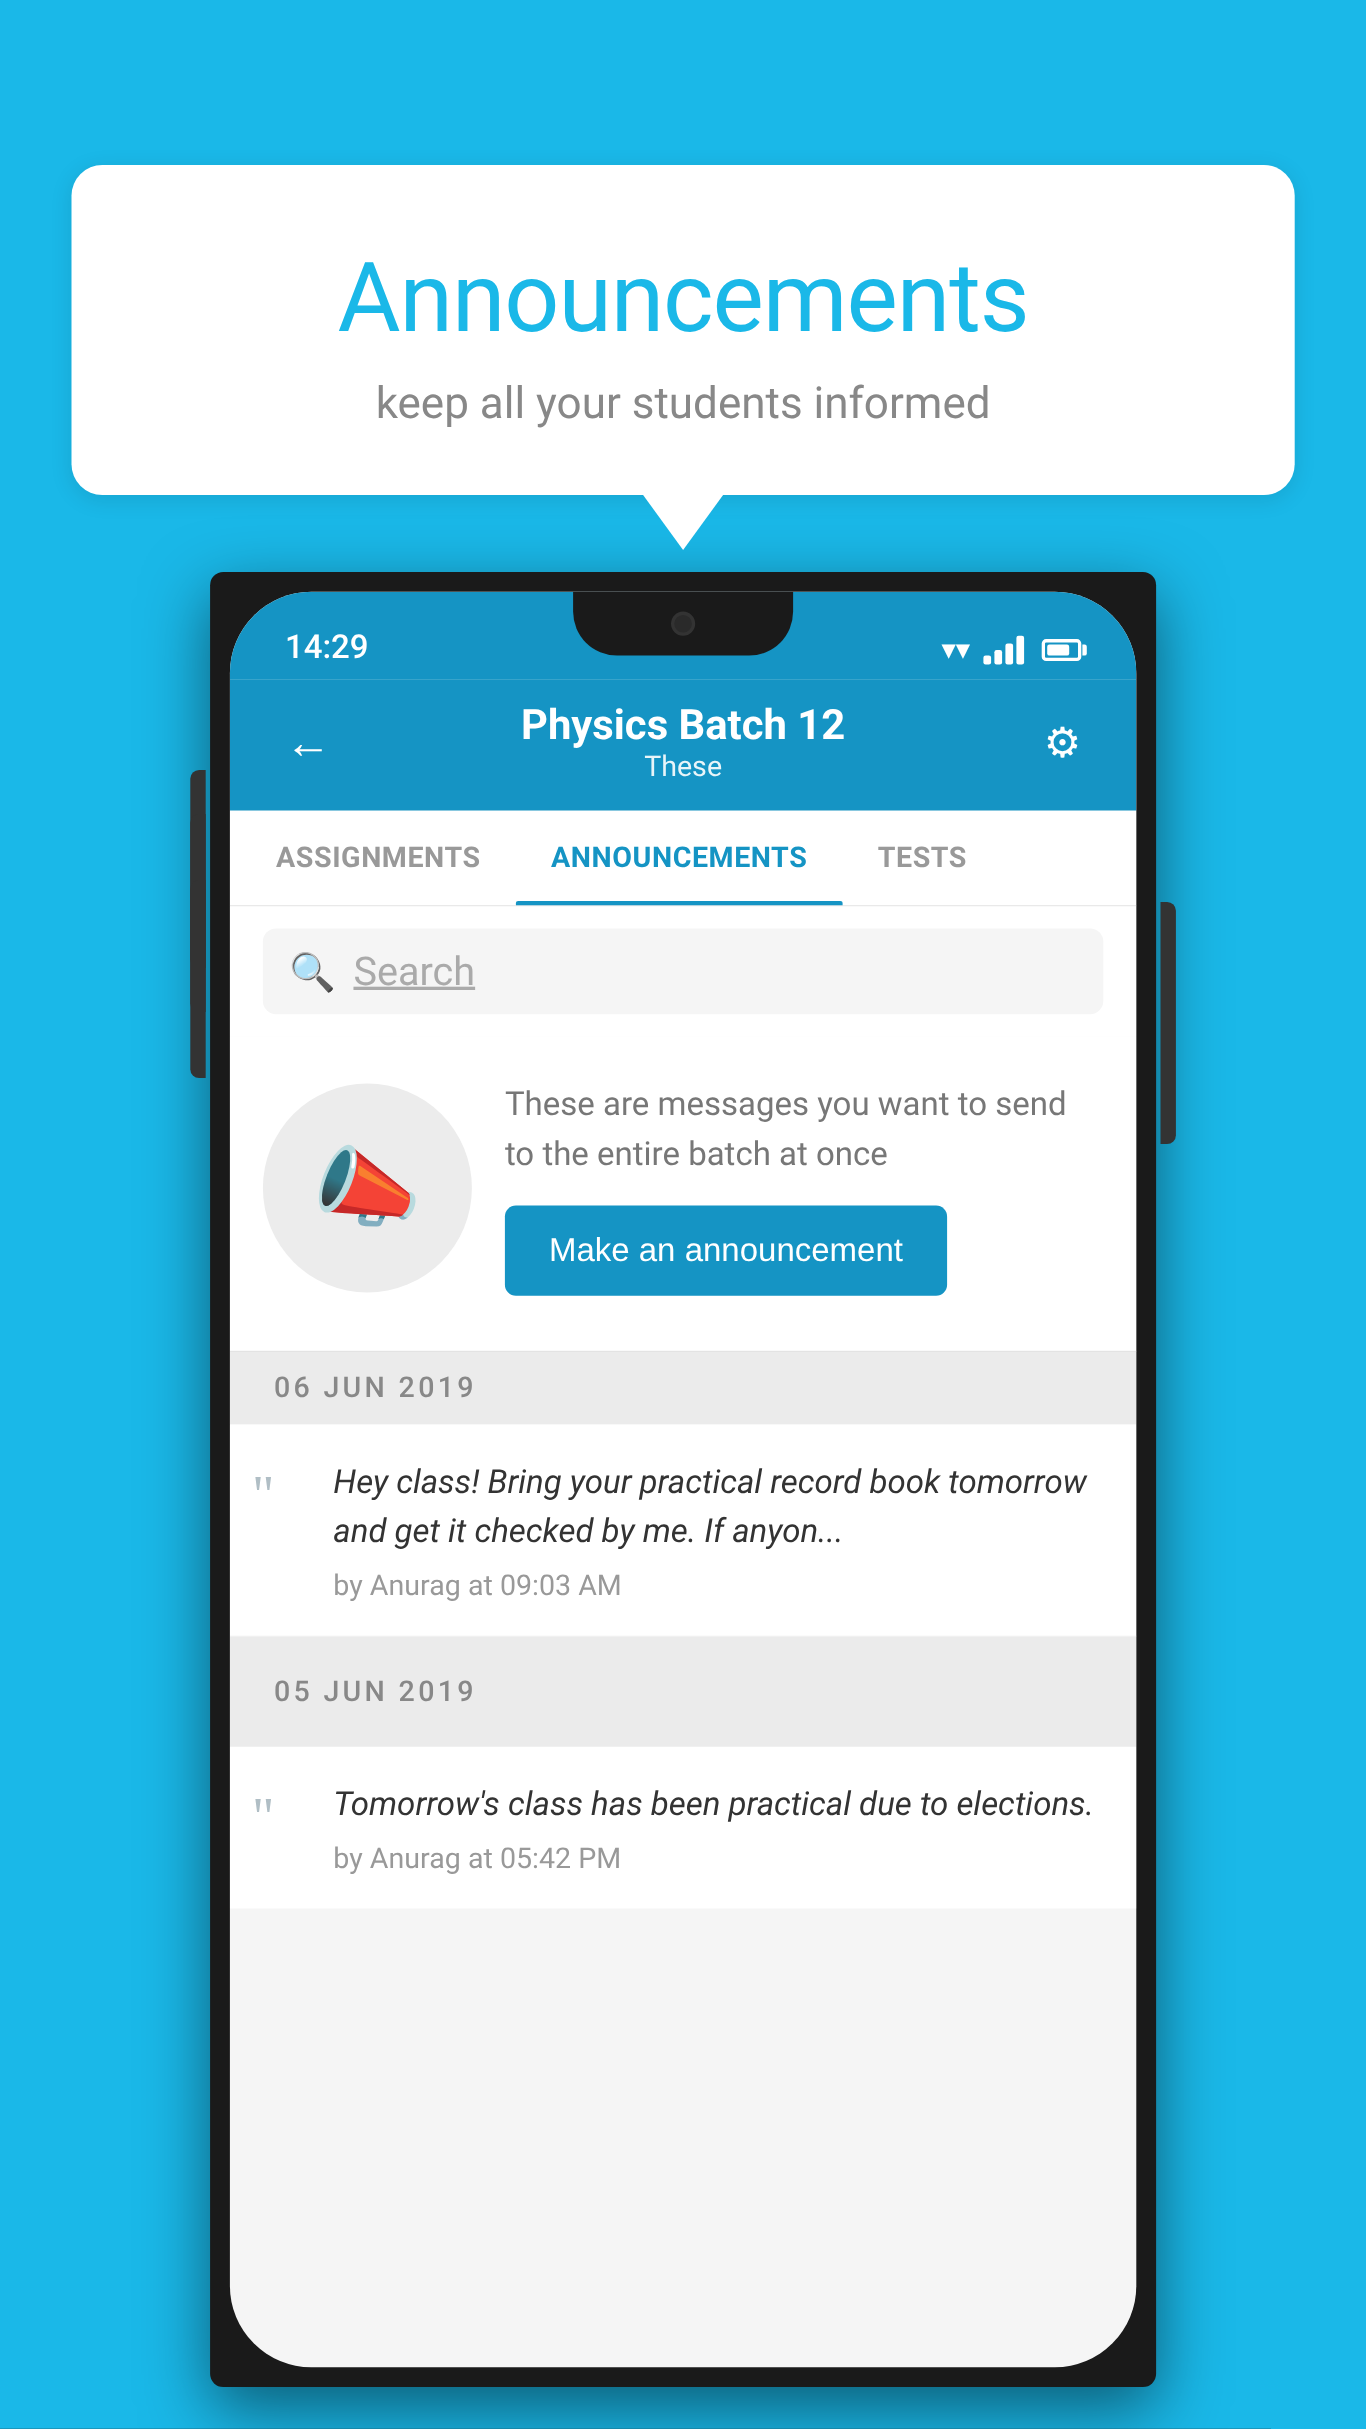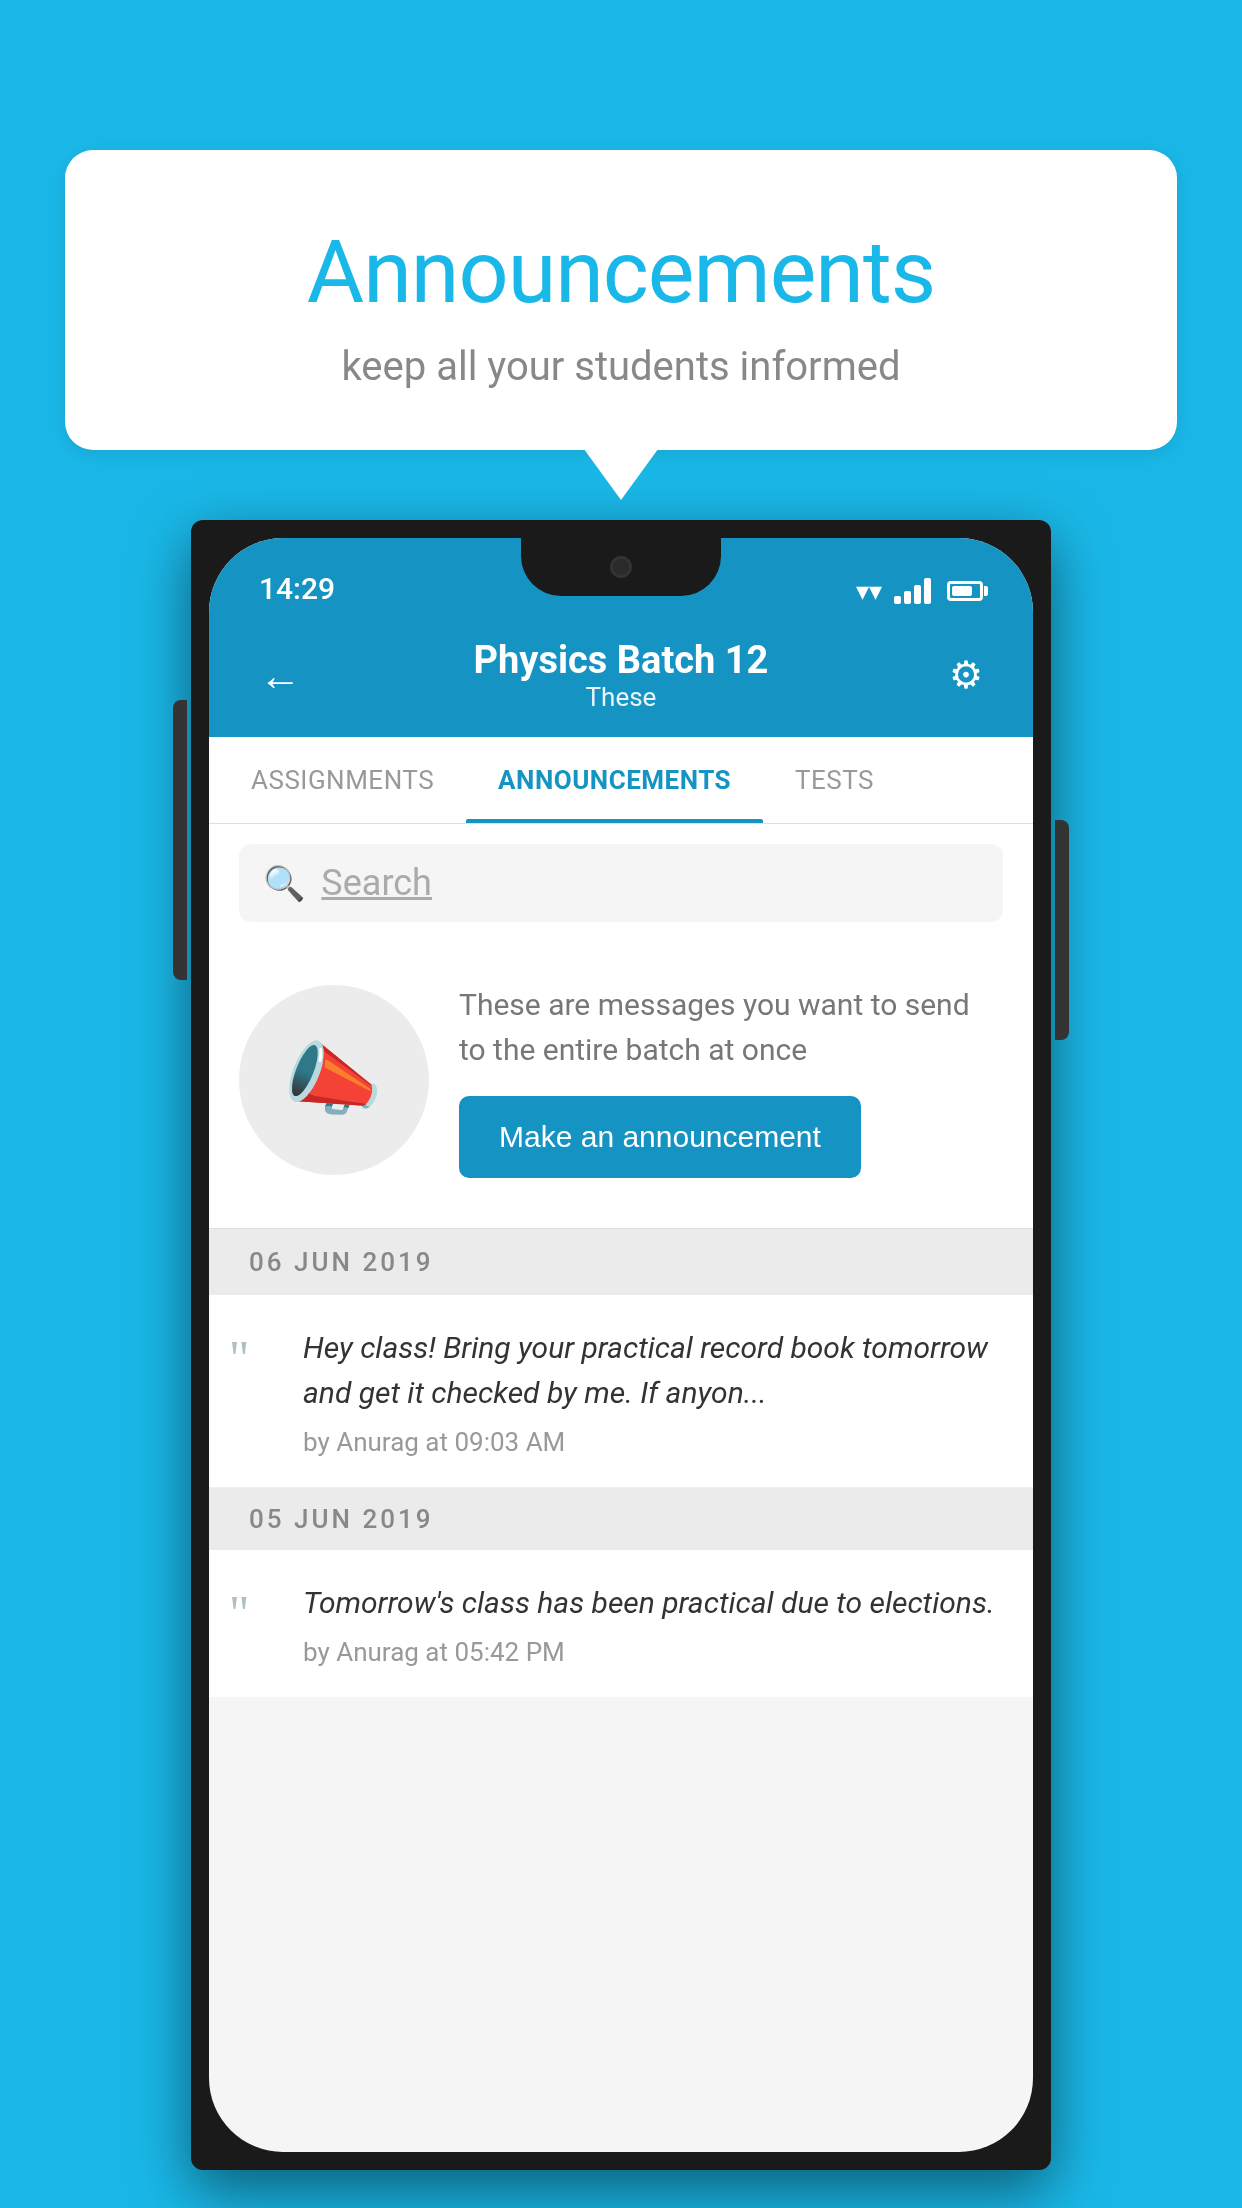--- a/index.html
+++ b/index.html
@@ -254,21 +254,21 @@
       background: white;
       display: flex;
       border-bottom: 1px solid #e0e0e0;
       padding: 0 10px;
     }
 
     .tab {
       padding: 28px 32px;
       font-size: 26px;
       color: #999;
-      font-weight: 400;
+      font-weight: 700;
       letter-spacing: 0.5px;
       cursor: pointer;
       position: relative;
       text-transform: uppercase;
     }
 
     .tab.active {
       color: #1594c4;
       font-weight: 700;
     }
@@ -402,21 +402,21 @@
     }
 
     .announcement-meta {
       font-size: 26px;
       color: #999;
     }
 
     
     .date-separator-2 {
       background: #ebebeb;
-      padding: 16px 40px;
+      padding: 35px 40px;
       font-size: 26px;
       color: #888;
       letter-spacing: 3px;
       font-weight: 500;
     }
 
     
     .announcement-item-2 {
       background: white;
       padding: 30px 30px 30px 20px;

